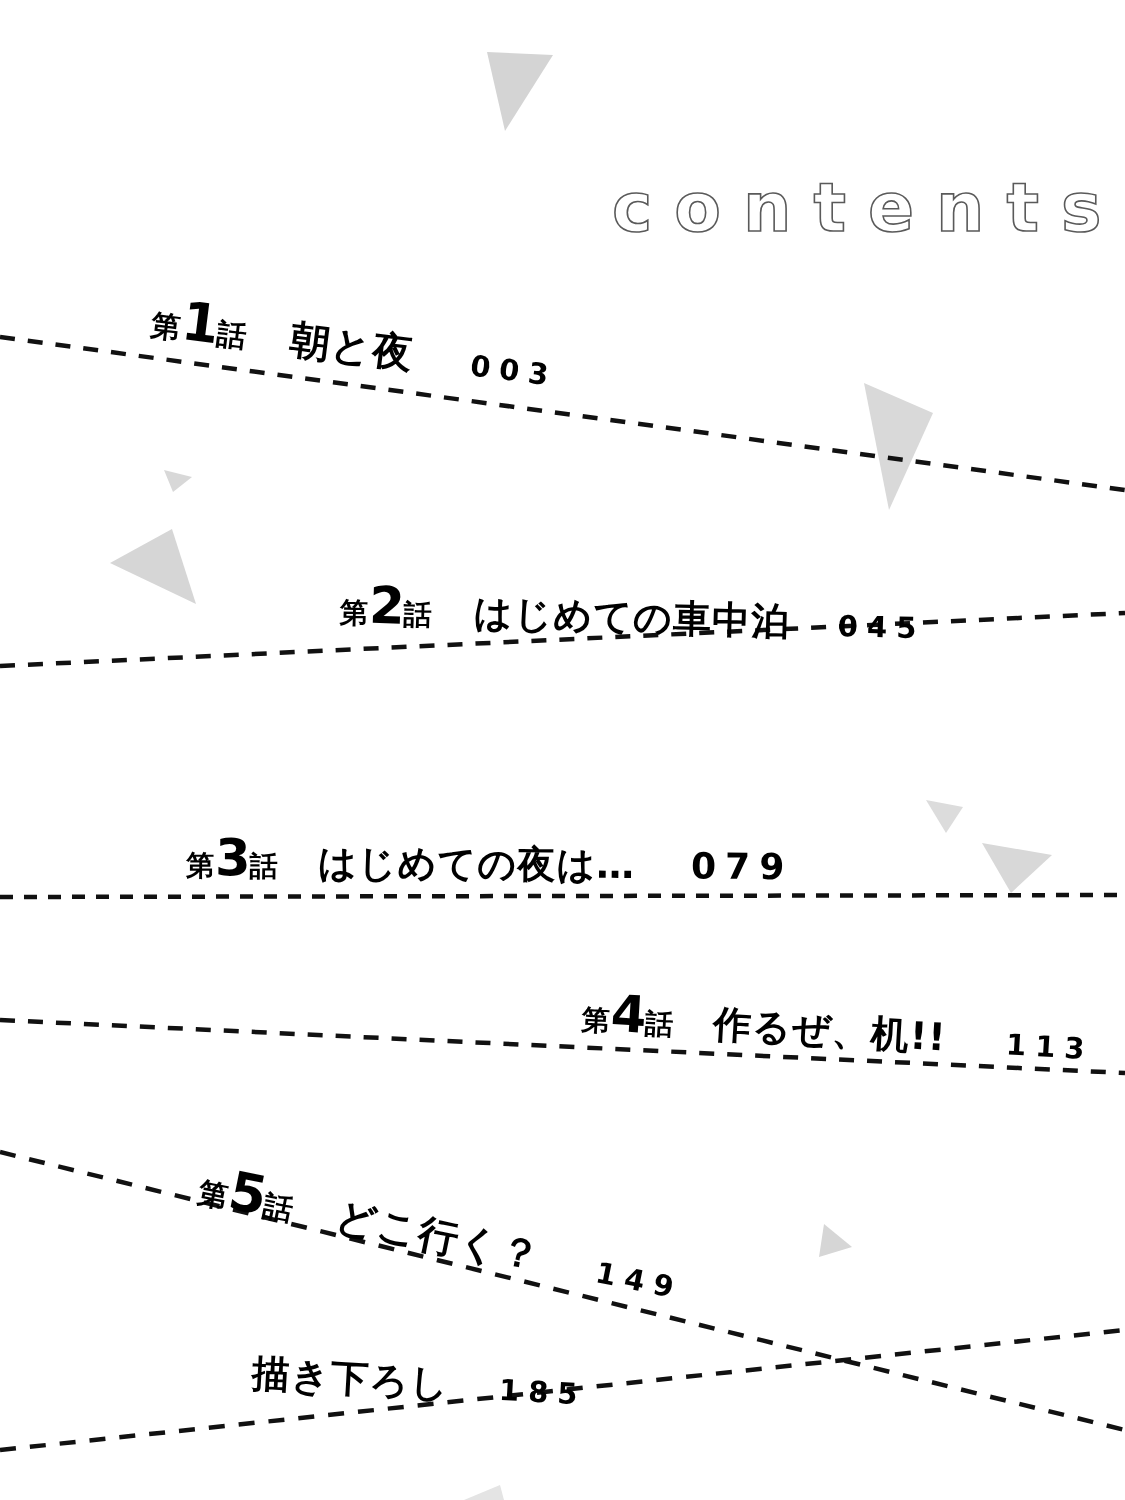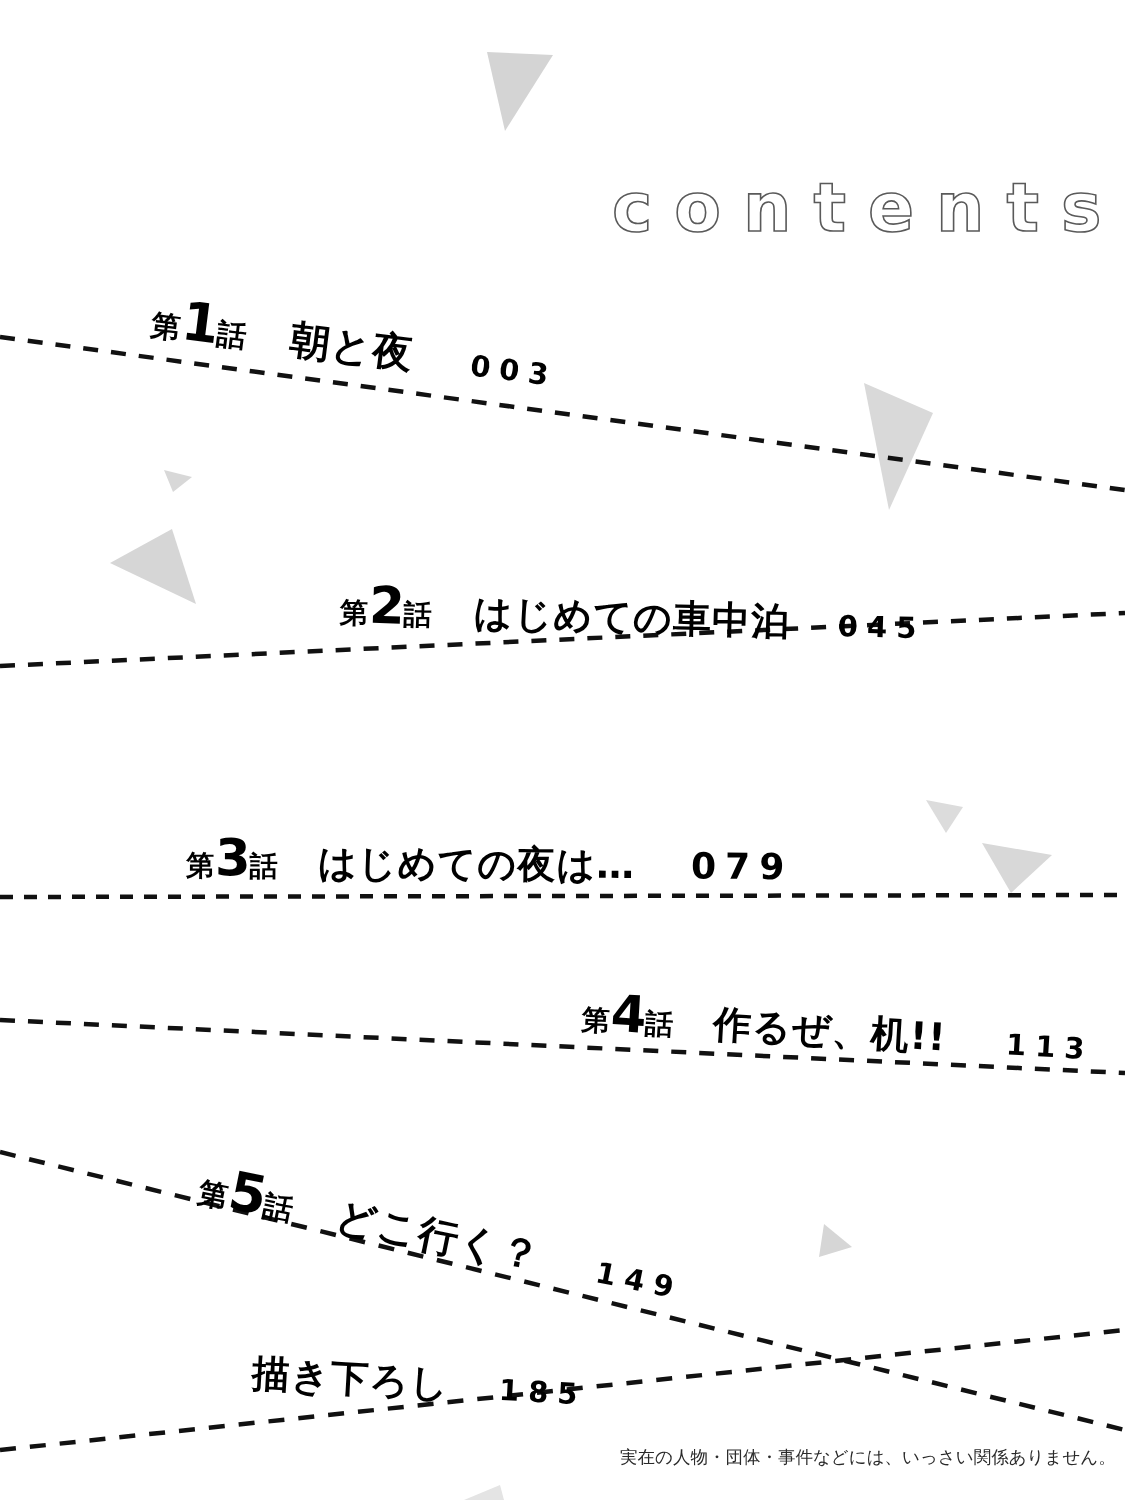--- a/index.html
+++ b/index.html
@@ -188,16 +188,15 @@
     <span class="ch-title">どこ行く？</span>
     <span class="ch-page">149</span>
   </div>
 
   <div class="toc-entry" id="entry-6">
     <span class="ch-title">描き下ろし</span>
     <span class="ch-page">185</span>
   </div>
 
   <div id="disclaimer">
-    <div>実在の人物・団体・事件などには、いっさい関係ありません。</div>
   </div>
 
 </div>
 
 </body></html>

